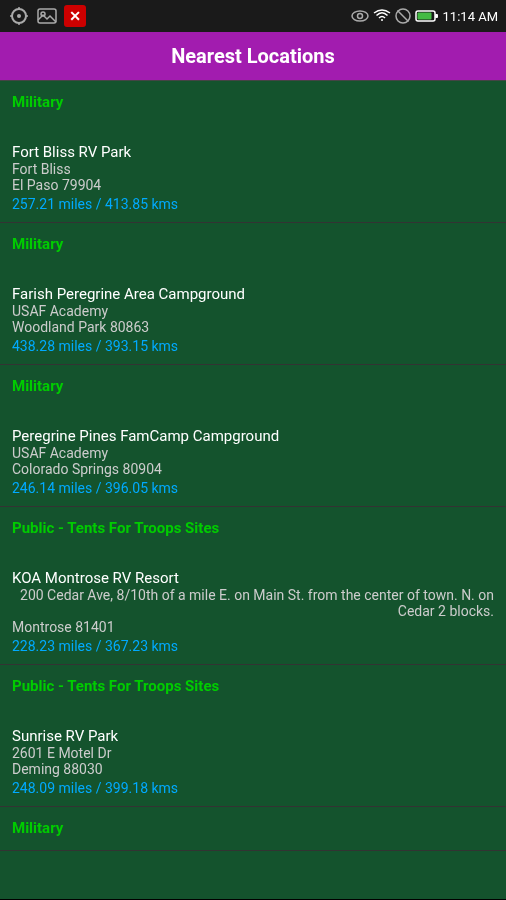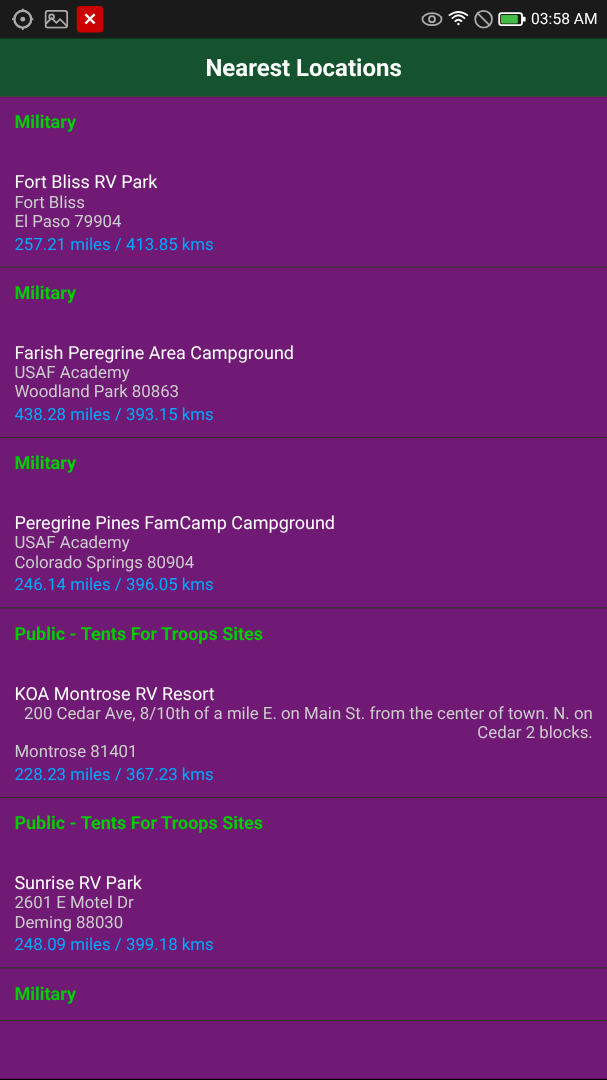--- a/index.html
+++ b/index.html
@@ -49,36 +49,36 @@
       display: flex;
       align-items: center;
       justify-content: center;
       color: #fff;
       font-weight: bold;
       font-size: 14px;
     }
 
     
     .header {
-      background: #14532d;
+      background: #a21caf;
       padding: 12px 12px;
       text-align: center;
       border-bottom: 1px solid #444;
     }
     .header-title {
       font-size: 20px;
       font-weight: bold;
       color: #fff;
     }
 
     
     .content {
       overflow-y: auto;
       height: calc(900px - 32px - 50px);
-      background: #701a75;
+      background: #14532d;
     }
 
     .location-item {
       padding: 12px 12px 10px 12px;
       border-bottom: 1px solid #333;
     }
 
     .category-label {
       font-size: 15px;
       font-weight: bold;
@@ -158,21 +158,21 @@
     <svg width="16" height="16" viewBox="0 0 16 16" fill="none">
       <circle cx="8" cy="8" r="7" stroke="#aaa" stroke-width="1.5"></circle>
       <line x1="2.5" y1="2.5" x2="13.5" y2="13.5" stroke="#aaa" stroke-width="1.5"></line>
     </svg>
 
     <svg width="24" height="14" viewBox="0 0 24 14" fill="none">
       <rect x="1" y="2" width="19" height="10" rx="2" stroke="white" stroke-width="1.5"></rect>
       <rect x="2.5" y="3.5" width="14" height="7" fill="#44bb44" rx="1"></rect>
       <rect x="20" y="5" width="3" height="4" rx="1" fill="white"></rect>
     </svg>
-    <span>03:58 AM</span>
+    <span>11:14 AM</span>
   </div>
 </div>
 
 <div class="header">
   <span class="header-title">Nearest Locations</span>
 </div>
 
 <div class="content">
 
   <div class="location-item">

